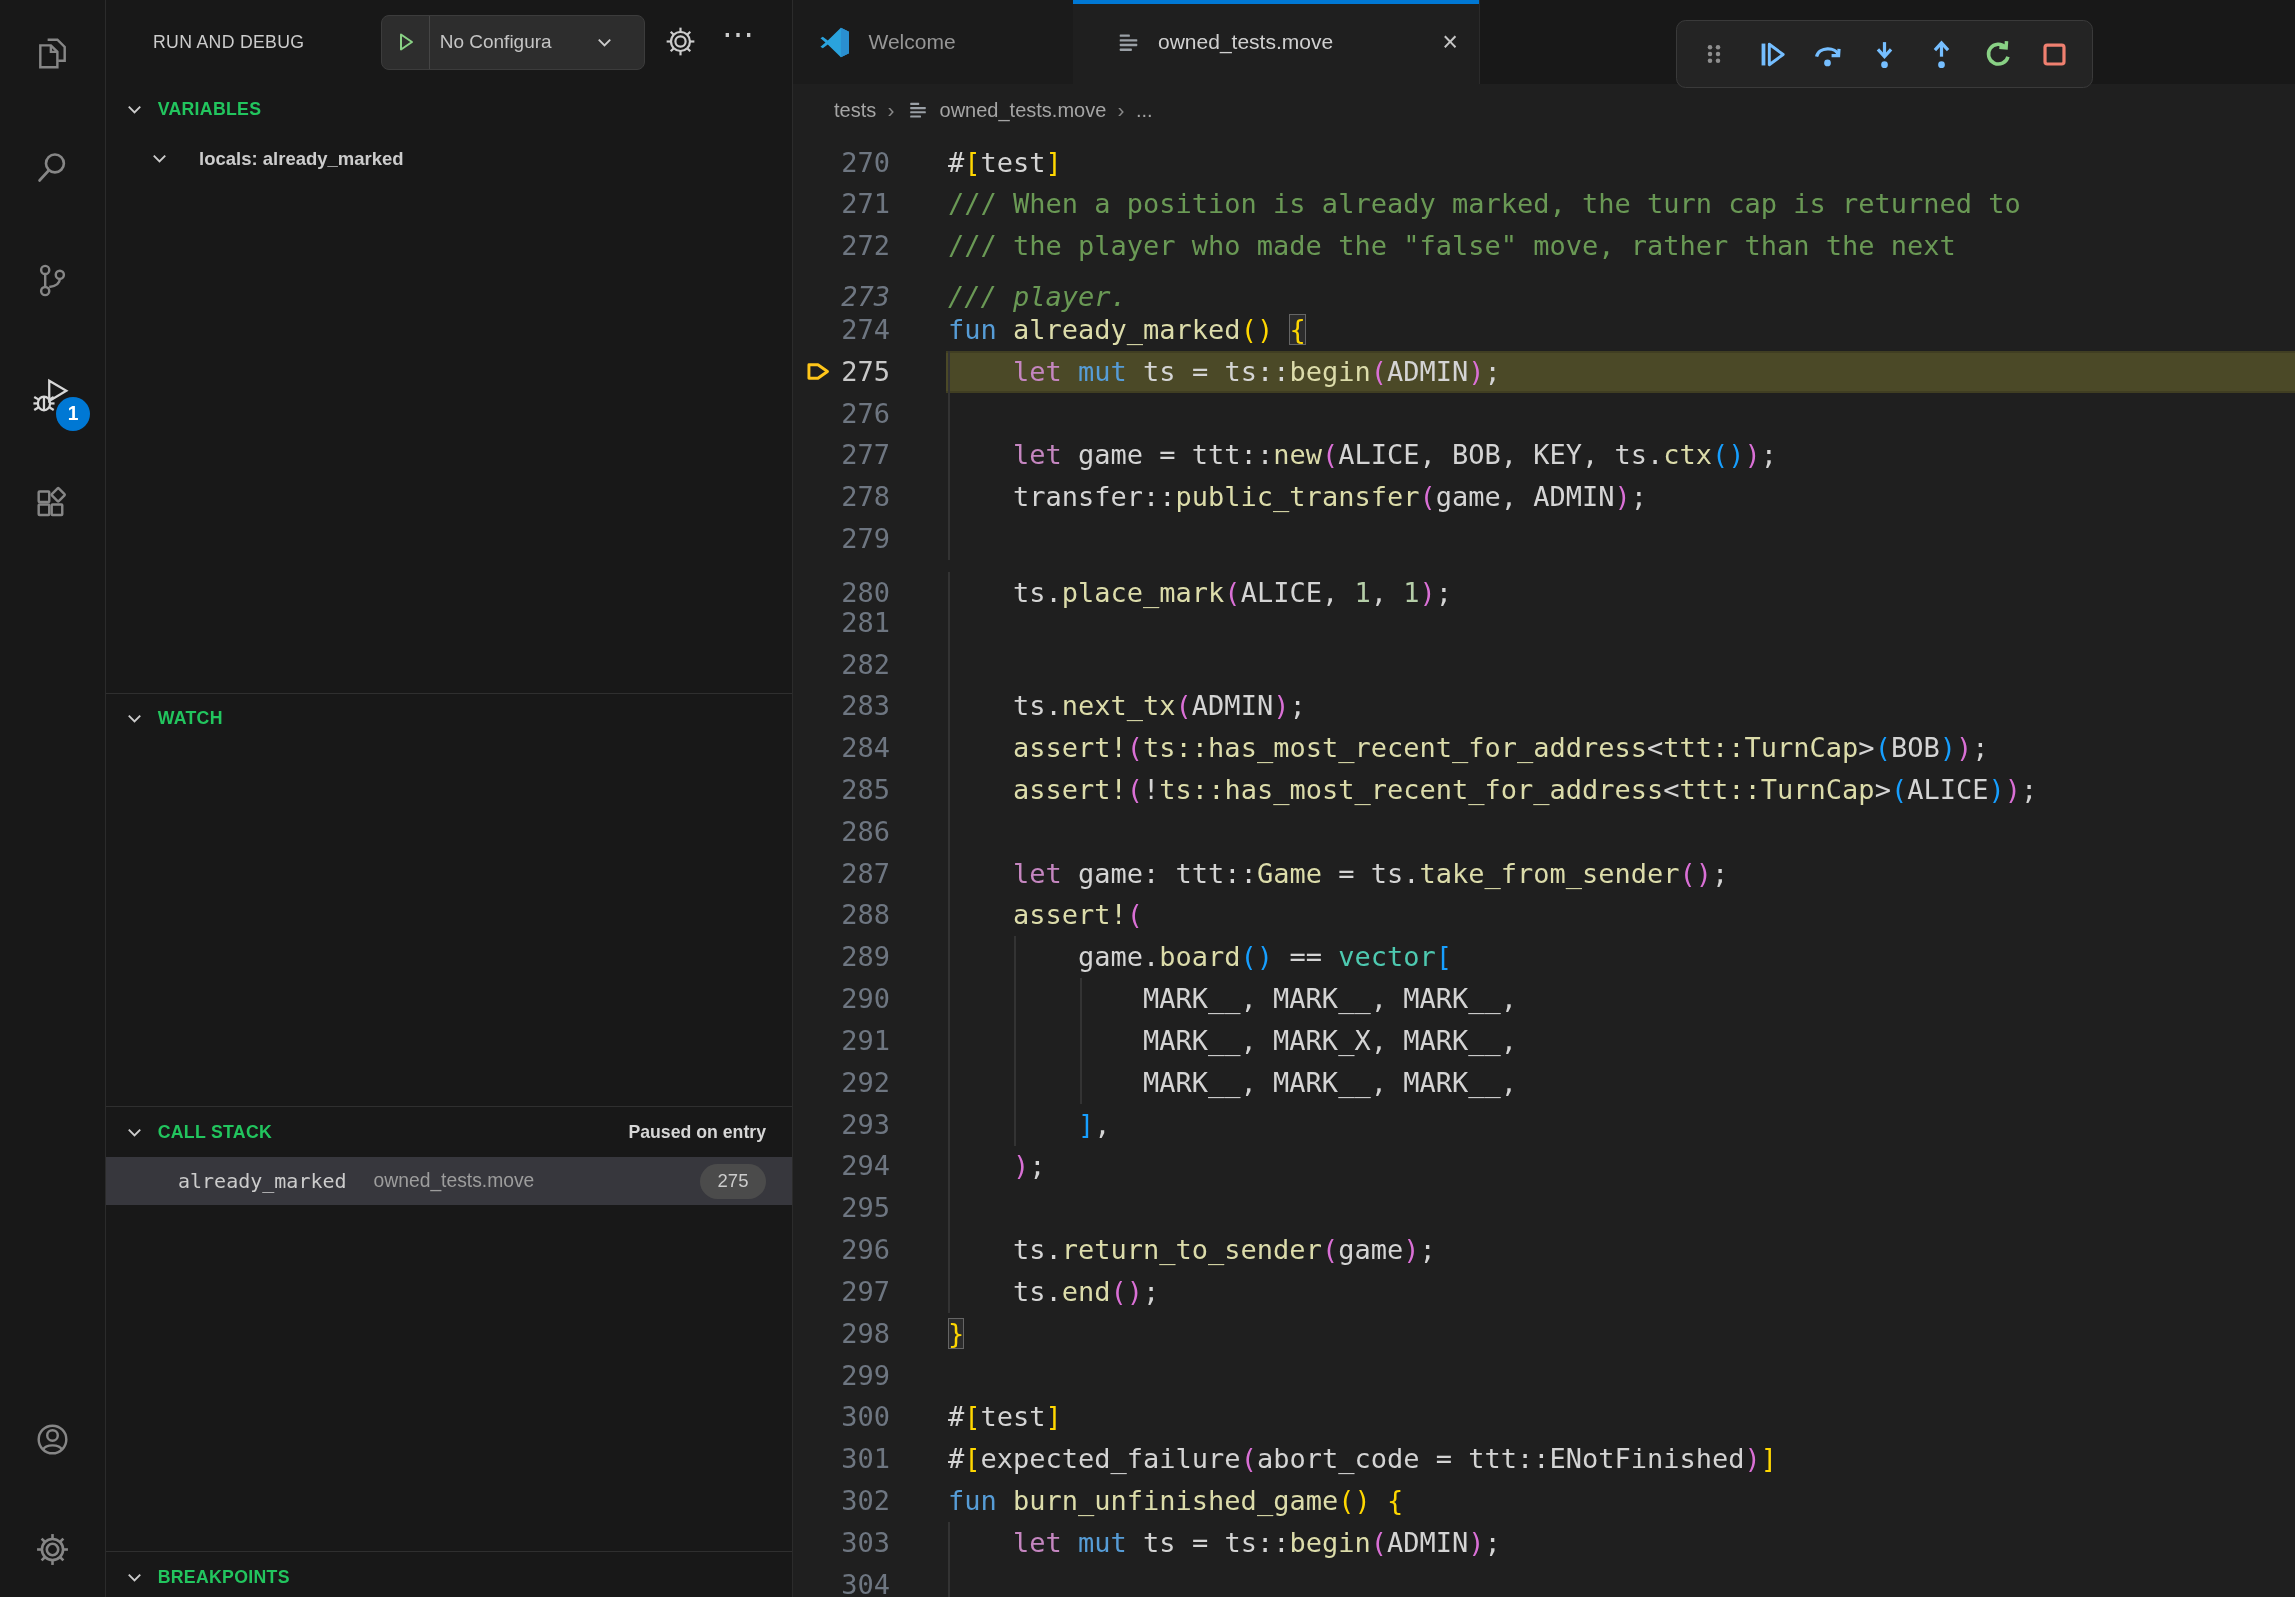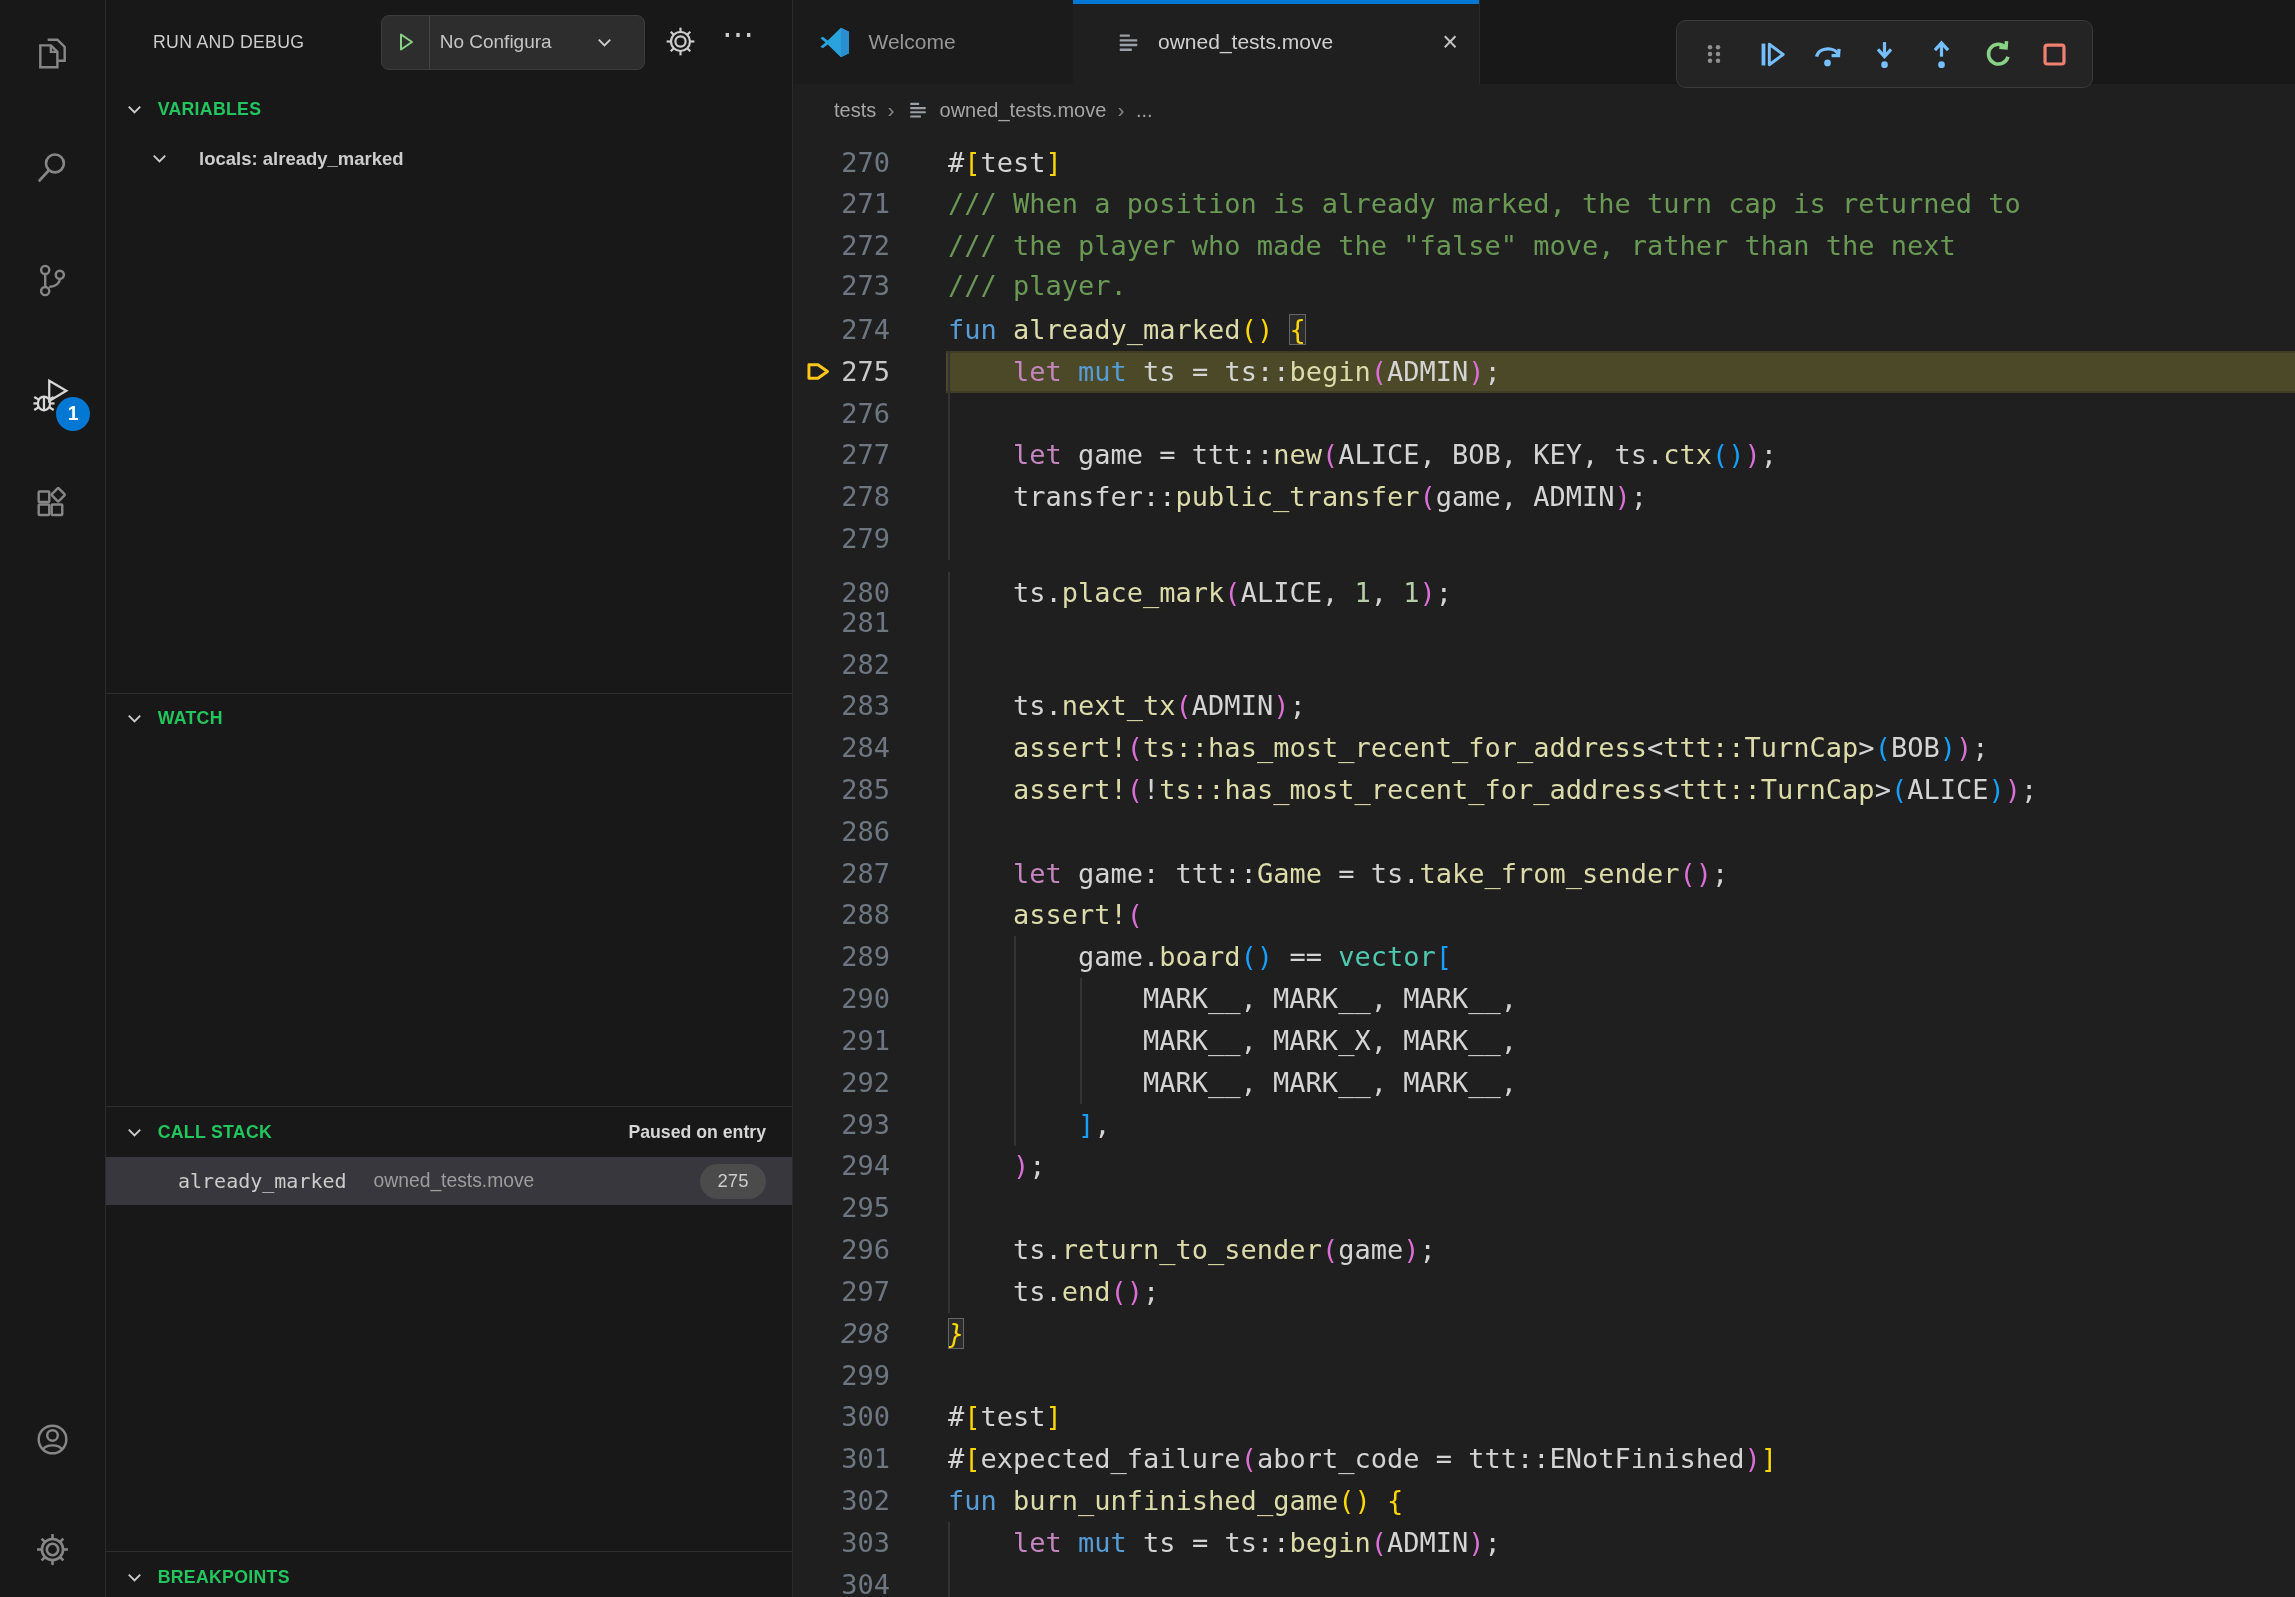--- a/index.html
+++ b/index.html
@@ -311,21 +311,21 @@
       </span>
       <span class="bc-item">owned_tests.move</span>
       <span class="sep">›</span>
       <span class="bc-item">...</span>
     </div>
 
     <div class="code-area" id="code-area">
         <div class="cl" style="top: 5.6px;"><span class="ln">270</span><span class="code"><span class="tw">#</span><span class="tb1">[</span><span class="tw">test</span><span class="tb1">]</span></span></div>
         <div class="cl" style="top: 47px;"><span class="ln">271</span><span class="code"><span class="tc">/// When a position is already marked, the turn cap is returned to</span></span></div>
         <div class="cl" style="top: 89px;"><span class="ln">272</span><span class="code"><span class="tc">/// the player who made the "false" move, rather than the next</span></span></div>
-        <div class="cl" style="top: 129px;"><span class="ln">273</span><span class="code"><span class="tc">/// player.</span></span></div>
+        <div class="cl" style="top: 140px; font-style: italic;"><span class="ln">273</span><span class="code"><span class="tc">/// player.</span></span></div>
         <div class="cl" style="top: 173px;"><span class="ln">274</span><span class="code"><span class="tk2">fun</span><span class="tw"> </span><span class="tf">already_marked</span><span class="tb1">()</span><span class="tw"> </span><span class="tbm">{</span></span></div>
         <div class="cl cur" style="top: 215px;"><div class="hl"></div><svg class="arrow" width="29" height="27" viewBox="0 0 24 24">
             <path d="M3.5 6 H11.5 L20 12 L11.5 18 H3.5 Z" fill="none" stroke="#ffc61a" stroke-width="2.6" stroke-linejoin="round"></path>
           </svg><span class="ln">275</span><span class="gd" style="left: 155px;"></span><span class="code"><span class="tw">    </span><span class="tk1">let</span><span class="tw"> </span><span class="tk2">mut</span><span class="tw"> ts = ts::</span><span class="tf">begin</span><span class="tb2">(</span><span class="tw">ADMIN</span><span class="tb2">)</span><span class="tw">;</span></span></div>
         <div class="cl" style="top: 257px;"><span class="ln">276</span><span class="gd" style="left: 155px;"></span><span class="code"></span></div>
         <div class="cl" style="top: 298px;"><span class="ln">277</span><span class="gd" style="left: 155px;"></span><span class="code"><span class="tw">    </span><span class="tk1">let</span><span class="tw"> game = ttt::</span><span class="tf">new</span><span class="tb2">(</span><span class="tw">ALICE, BOB, KEY, ts.</span><span class="tf">ctx</span><span class="tb3">()</span><span class="tb2">)</span><span class="tw">;</span></span></div>
         <div class="cl" style="top: 340px;"><span class="ln">278</span><span class="gd" style="left: 155px;"></span><span class="code"><span class="tw">    transfer::</span><span class="tf">public_transfer</span><span class="tb2">(</span><span class="tw">game, ADMIN</span><span class="tb2">)</span><span class="tw">;</span></span></div>
         <div class="cl" style="top: 382px;"><span class="ln">279</span><span class="gd" style="left: 155px;"></span><span class="code"></span></div>
         <div class="cl" style="top: 436px;"><span class="ln">280</span><span class="gd" style="left: 155px;"></span><span class="code"><span class="tw">    ts.</span><span class="tf">place_mark</span><span class="tb2">(</span><span class="tw">ALICE, </span><span class="tn">1</span><span class="tw">, </span><span class="tn">1</span><span class="tb2">)</span><span class="tw">;</span></span></div>
         <div class="cl" style="top: 466px;"><span class="ln">281</span><span class="gd" style="left: 155px;"></span></div>
@@ -338,21 +338,21 @@
         <div class="cl" style="top: 758px;"><span class="ln">288</span><span class="gd" style="left: 155px;"></span><span class="code"><span class="tw">    </span><span class="tf">assert!</span><span class="tb2">(</span></span></div>
         <div class="cl" style="top: 800px;"><span class="ln">289</span><span class="gd" style="left: 155px;"></span><span class="gd" style="left: 221px;"></span><span class="code"><span class="tw">        game.</span><span class="tf">board</span><span class="tb3">()</span><span class="tw"> == </span><span class="tt">vector</span><span class="tb3">[</span></span></div>
         <div class="cl" style="top: 842px;"><span class="ln">290</span><span class="gd" style="left: 155px;"></span><span class="gd" style="left: 221px;"></span><span class="gd" style="left: 287px;"></span><span class="code"><span class="tw">            MARK__, MARK__, MARK__,</span></span></div>
         <div class="cl" style="top: 884px;"><span class="ln">291</span><span class="gd" style="left: 155px;"></span><span class="gd" style="left: 221px;"></span><span class="gd" style="left: 287px;"></span><span class="code"><span class="tw">            MARK__, MARK_X, MARK__,</span></span></div>
         <div class="cl" style="top: 926px;"><span class="ln">292</span><span class="gd" style="left: 155px;"></span><span class="gd" style="left: 221px;"></span><span class="gd" style="left: 287px;"></span><span class="code"><span class="tw">            MARK__, MARK__, MARK__,</span></span></div>
         <div class="cl" style="top: 968px;"><span class="ln">293</span><span class="gd" style="left: 155px;"></span><span class="gd" style="left: 221px;"></span><span class="code"><span class="tw">        </span><span class="tb3">]</span><span class="tw">,</span></span></div>
         <div class="cl" style="top: 1009px;"><span class="ln">294</span><span class="gd" style="left: 155px;"></span><span class="code"><span class="tw">    </span><span class="tb2">)</span><span class="tw">;</span></span></div>
         <div class="cl" style="top: 1051px;"><span class="ln">295</span><span class="gd" style="left: 155px;"></span><span class="code"></span></div>
         <div class="cl" style="top: 1093px;"><span class="ln">296</span><span class="gd" style="left: 155px;"></span><span class="code"><span class="tw">    ts.</span><span class="tf">return_to_sender</span><span class="tb2">(</span><span class="tw">game</span><span class="tb2">)</span><span class="tw">;</span></span></div>
         <div class="cl" style="top: 1135px;"><span class="ln">297</span><span class="gd" style="left: 155px;"></span><span class="code"><span class="tw">    ts.</span><span class="tf">end</span><span class="tb2">()</span><span class="tw">;</span></span></div>
-        <div class="cl" style="top: 1177px; font-style: italic;"><span class="ln">298</span><span class="code"><span class="tbm">}</span></span></div>
+        <div class="cl" style="top: 1177px;"><span class="ln">298</span><span class="code"><span class="tbm">}</span></span></div>
         <div class="cl" style="top: 1219px;"><span class="ln">299</span><span class="code"></span></div>
         <div class="cl" style="top: 1260px;"><span class="ln">300</span><span class="code"><span class="tw">#</span><span class="tb1">[</span><span class="tw">test</span><span class="tb1">]</span></span></div>
         <div class="cl" style="top: 1302px;"><span class="ln">301</span><span class="code"><span class="tw">#</span><span class="tb1">[</span><span class="tw">expected_failure</span><span class="tb2">(</span><span class="tw">abort_code = ttt::ENotFinished</span><span class="tb2">)</span><span class="tb1">]</span></span></div>
         <div class="cl" style="top: 1344px;"><span class="ln">302</span><span class="code"><span class="tk2">fun</span><span class="tw"> </span><span class="tf">burn_unfinished_game</span><span class="tb1">()</span><span class="tw"> </span><span class="tb1">{</span></span></div>
         <div class="cl" style="top: 1386px;"><span class="ln">303</span><span class="gd" style="left: 155px;"></span><span class="code"><span class="tw">    </span><span class="tk1">let</span><span class="tw"> </span><span class="tk2">mut</span><span class="tw"> ts = ts::</span><span class="tf">begin</span><span class="tb2">(</span><span class="tw">ADMIN</span><span class="tb2">)</span><span class="tw">;</span></span></div>
         <div class="cl" style="top: 1428px;"><span class="ln">304</span><span class="gd" style="left: 155px;"></span><span class="code"></span></div>
       </div>
 
     <div class="toolbar">
       <div class="tb-btn tb-drag">

